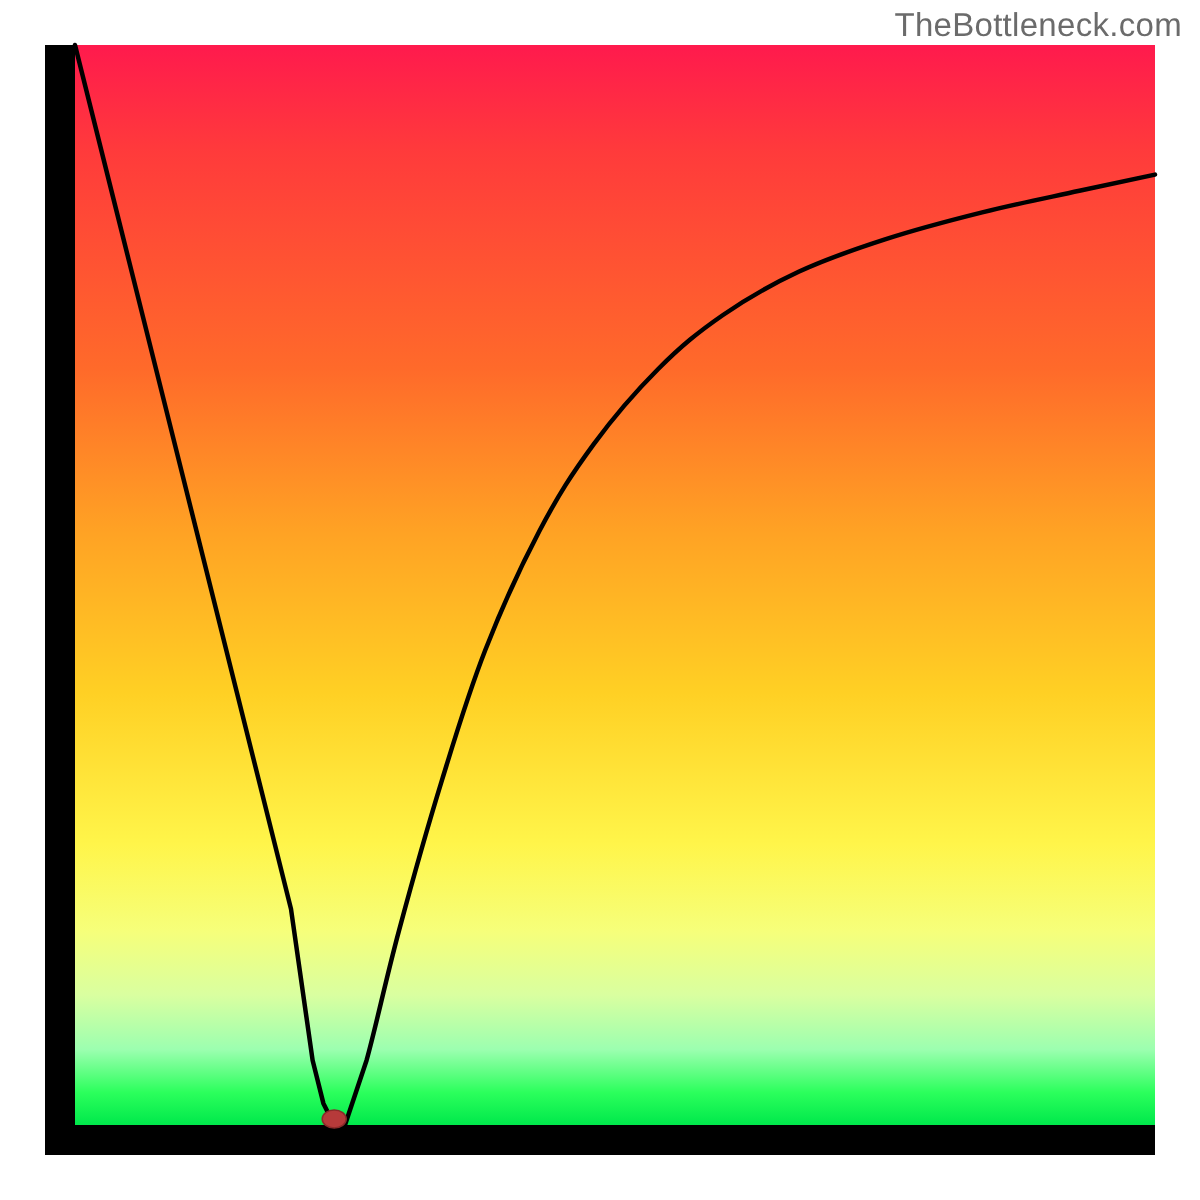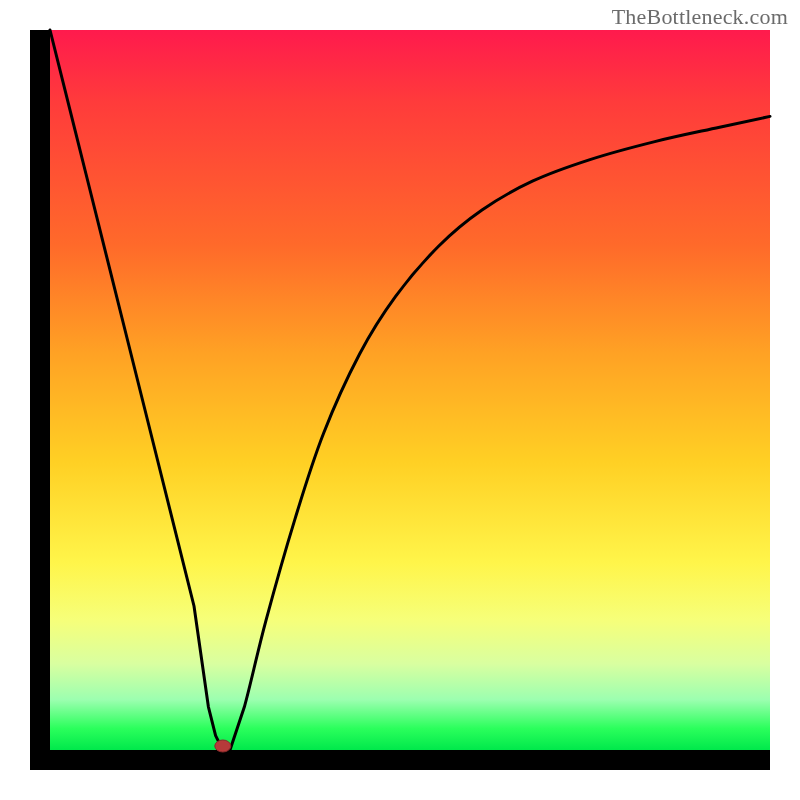--- a/index.html
+++ b/index.html
@@ -2,21 +2,21 @@
 <html><head>
 <meta charset="utf-8">
 <style>
   * { margin: 0; padding: 0; box-sizing: border-box; }
   html, body { width: 800px; height: 800px; overflow: hidden; background: #fff; }
   .wrap { position: relative; width: 800px; height: 800px; }
   .watermark {
     position: absolute;
     top: 4px;
     right: 12px;
-    font-family: Liberation Serif, serif;
+    font-family: Liberation Sans, sans-serif;
     font-size: 22px;
     color: #6b6b6b;
     letter-spacing: 0.2px;
     z-index: 10;
   }
   .frame {
     position: absolute;
     left: 30px;
     top: 30px;
     width: 740px;

